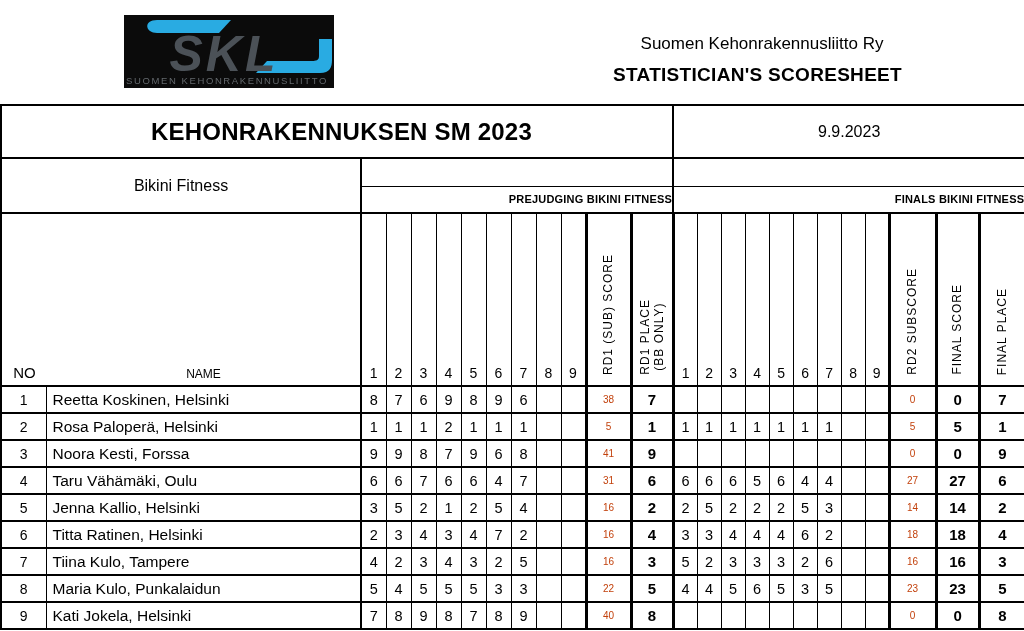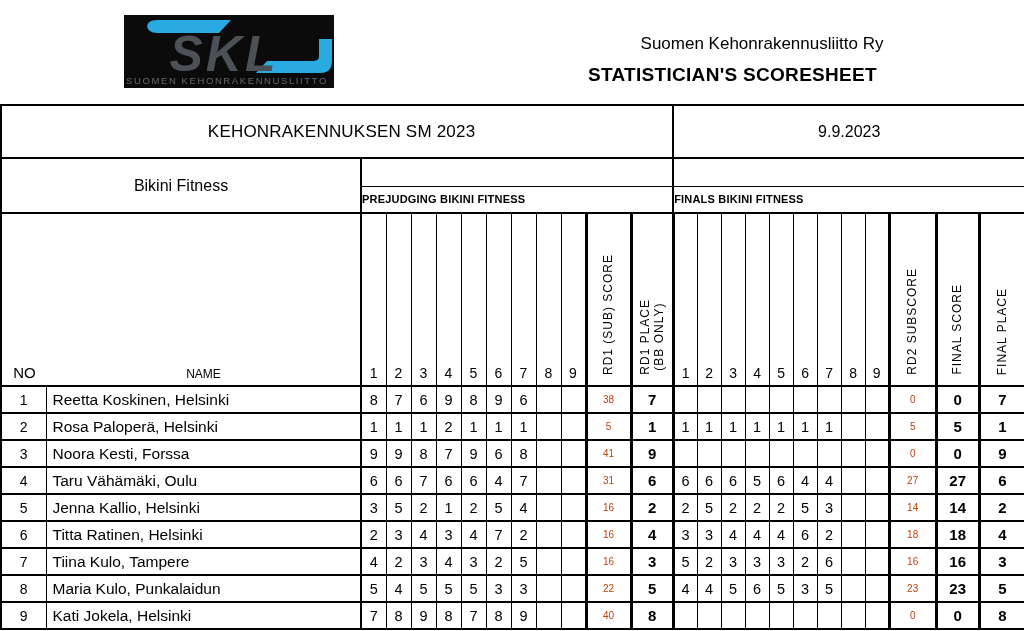--- a/index.html
+++ b/index.html
@@ -9,42 +9,42 @@
     font-family: "Liberation Sans", sans-serif;
   }
   
   .doc-header { position: relative; height: 104px; margin-left: 44px; }
   .logo { position: absolute; left: 80px; top: 15px; width: 210px; height: 73px; }
   .org-name {
     position: absolute; left: 588px; top: 34px; width: 260px;
     text-align: center; font-size: 17px;
   }
   .sheet-title {
-    position: absolute; left: 544px; top: 64px; width: 330px;
-    text-align: left; font-size: 19px; font-weight: bold; letter-spacing: 0.3px;
+    position: absolute; left: 528px; top: 64px; width: 330px;
+    text-align: right; font-size: 19px; font-weight: bold; letter-spacing: 0.3px;
   }
   
   table.sheet {
     border-collapse: collapse; table-layout: fixed;
     width: 1024px; border: 2px solid #000;
   }
   td { border: 1px solid #000; padding: 0; overflow: hidden; }
   .bl2 { border-left: 2px solid #000; }
   .bl3 { border-left: 3px solid #000; }
 
   .r-title { height: 53px; }
   .r-title td { text-align: center; vertical-align: middle; border-bottom: 2px solid #000; }
-  .title-cell { font-size: 17px; font-weight: normal; letter-spacing: 0.2px; padding-left: 9px; }
+  .title-cell { font-size: 24px; font-weight: bold; letter-spacing: 0.2px; padding-left: 9px; }
   .date-cell { font-size: 16px; }
 
   .r-cat-a { height: 28px; padding-left: 12px; }
   .r-cat-b { height: 27px; }
   .cat-cell { font-size: 16px; text-align: center; vertical-align: middle; border-bottom: 2px solid #000; }
   .seclab {
-    font-size: 11px; font-weight: bold; text-align: left; vertical-align: middle;
+    font-size: 11px; font-weight: bold; text-align: right; vertical-align: middle;
     border-bottom: 2px solid #000; letter-spacing: 0.2px;
   }
 
   .r-colhead { height: 173px; margin-top: 28px; }
   .r-colhead td { border-top: 2px solid #000; border-bottom: 2px solid #000; }
   .noname-cell { vertical-align: bottom; }
   .noname-wrap { display: flex; align-items: flex-end; padding-bottom: 4px; }
   .no-lab { width: 45px; text-align: center; font-size: 15px; }
   .name-lab { flex: 1; text-align: center; font-size: 12px; }
   .jh { vertical-align: bottom; text-align: center; font-size: 14px; padding-bottom: 4px; }

